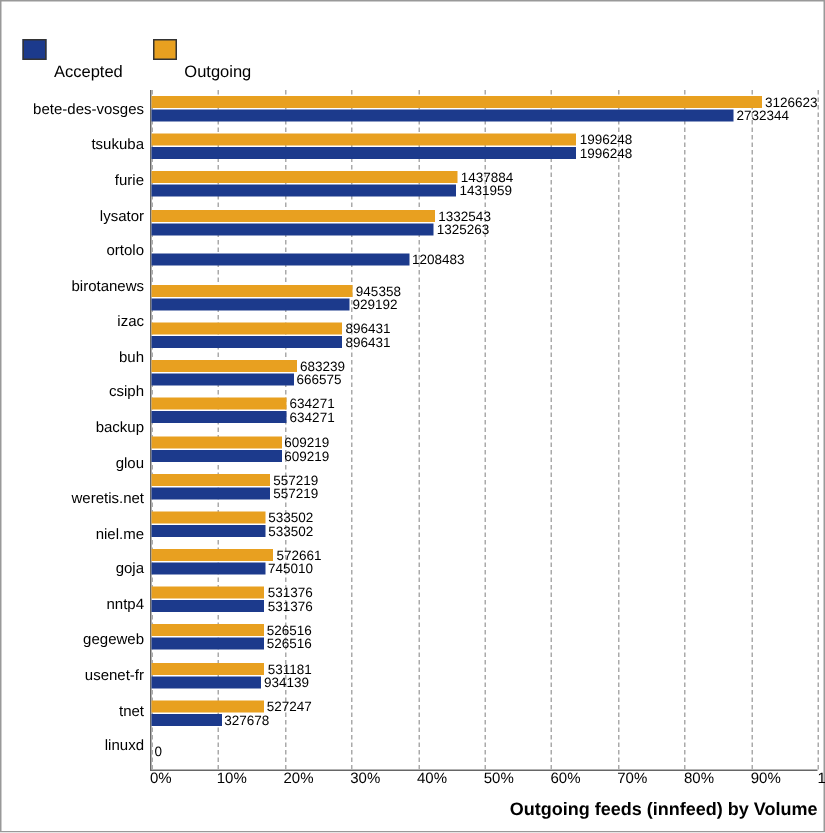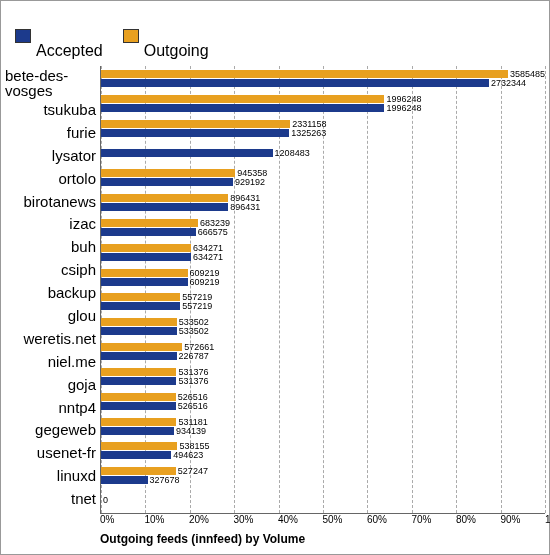--- a/index.html
+++ b/index.html
@@ -30,40 +30,40 @@
       display: flex;
       align-items: center;
       gap: 5px;
     }
     .legend-box {
       width: 16px;
       height: 14px;
       border: 1px solid #333;
     }
     .legend-label {
-      font-size: 16px;
+      font-size: 11px;
       margin-top: 31px;
     }
     .chart-body {
       display: flex;
       flex: 1;
       padding: 0 0 0 0;
     }
     .y-axis-labels {
       display: flex;
       flex-direction: column;
       justify-content: space-between;
       width: 95px;
       padding-right: 4px;
       padding-bottom: 20px;
       padding-top: 2px;
     }
     .y-label {
-      font-size: 15px;
-      text-align: left;
+      font-size: 10px;
+      text-align: center;
       line-height: 1;
       display: flex;
       align-items: center;
       justify-content: flex-end;
       flex: 1;
     }
     .bars-area {
       flex: 1;
       display: flex;
       flex-direction: column;
@@ -125,21 +125,21 @@
       color: #000;
     }
     .x-label {
       font-size: 10px;
       text-align: center;
       width: 0;
       overflow: visible;
       white-space: nowrap;
     }
     .chart-title {
-      text-align: left;
+      text-align: right;
       font-size: 12px;
       font-weight: bold;
       padding: 2px 0 4px 95px;
     }
   </style>
 </head>
 <body>
 
 <div class="chart-container">
 
@@ -167,22 +167,22 @@
         <div class="y-label">buh</div>
         <div class="y-label">csiph</div>
         <div class="y-label">backup</div>
         <div class="y-label">glou</div>
         <div class="y-label">weretis.net</div>
         <div class="y-label">niel.me</div>
         <div class="y-label">goja</div>
         <div class="y-label">nntp4</div>
         <div class="y-label">gegeweb</div>
         <div class="y-label">usenet-fr</div>
+        <div class="y-label">tnet</div>
         <div class="y-label">linuxd</div>
-        <div class="y-label">tnet</div>
       </div>
 
     <div style="flex:1; display:flex; flex-direction:column;">
       <div class="bars-area" id="bars-area">
         <div class="grid-lines" id="grid-lines">
             <div class="grid-line" style="left: 0%;"></div>
             <div class="grid-line" style="left: 10%;"></div>
             <div class="grid-line" style="left: 20%;"></div>
             <div class="grid-line" style="left: 30%;"></div>
             <div class="grid-line" style="left: 40%;"></div>
@@ -191,21 +191,21 @@
             <div class="grid-line" style="left: 70%;"></div>
             <div class="grid-line" style="left: 80%;"></div>
             <div class="grid-line" style="left: 90%;"></div>
             <div class="grid-line" style="left: 100%;"></div>
           </div>
         <div class="bars-inner" id="bars-inner">
             <div class="bar-row">
               <div class="bar-pair">
                 <div class="bar-wrap">
                   <div class="bar-rejected" style="width: 100%;"></div>
-                  <span class="bar-value">3585485</span>
+                  <span class="bar-value">3126623</span>
                 </div>
                 <div class="bar-wrap">
                   <div class="bar-accepted" style="width: 87.3896%;"></div>
                   <span class="bar-value">2732344</span>
                 </div>
               </div>
             </div>
             <div class="bar-row">
               <div class="bar-pair">
                 <div class="bar-wrap">
@@ -214,22 +214,34 @@
                 </div>
                 <div class="bar-wrap">
                   <div class="bar-accepted" style="width: 63.8468%;"></div>
                   <span class="bar-value">1996248</span>
                 </div>
               </div>
             </div>
             <div class="bar-row">
               <div class="bar-pair">
                 <div class="bar-wrap">
+                  <div class="bar-rejected" style="width: 45.9884%;"></div>
+                  <span class="bar-value">1437884</span>
+                </div>
+                <div class="bar-wrap">
+                  <div class="bar-accepted" style="width: 45.7989%;"></div>
+                  <span class="bar-value">1431959</span>
+                </div>
+              </div>
+            </div>
+            <div class="bar-row">
+              <div class="bar-pair">
+                <div class="bar-wrap">
                   <div class="bar-rejected" style="width: 42.6192%;"></div>
-                  <span class="bar-value">2331158</span>
+                  <span class="bar-value">1332543</span>
                 </div>
                 <div class="bar-wrap">
                   <div class="bar-accepted" style="width: 42.3864%;"></div>
                   <span class="bar-value">1325263</span>
                 </div>
               </div>
             </div>
             <div class="bar-row">
               <div class="bar-pair">
                 <div class="bar-wrap">
@@ -323,21 +335,21 @@
               </div>
             </div>
             <div class="bar-row">
               <div class="bar-pair">
                 <div class="bar-wrap">
                   <div class="bar-rejected" style="width: 18.3156%;"></div>
                   <span class="bar-value">572661</span>
                 </div>
                 <div class="bar-wrap">
                   <div class="bar-accepted" style="width: 17.0317%;"></div>
-                  <span class="bar-value">226787</span>
+                  <span class="bar-value">745010</span>
                 </div>
               </div>
             </div>
             <div class="bar-row">
               <div class="bar-pair">
                 <div class="bar-wrap">
                   <div class="bar-rejected" style="width: 16.9952%;"></div>
                   <span class="bar-value">531376</span>
                 </div>
                 <div class="bar-wrap">
@@ -360,32 +372,20 @@
             </div>
             <div class="bar-row">
               <div class="bar-pair">
                 <div class="bar-wrap">
                   <div class="bar-rejected" style="width: 16.989%;"></div>
                   <span class="bar-value">531181</span>
                 </div>
                 <div class="bar-wrap">
                   <div class="bar-accepted" style="width: 16.4418%;"></div>
                   <span class="bar-value">934139</span>
-                </div>
-              </div>
-            </div>
-            <div class="bar-row">
-              <div class="bar-pair">
-                <div class="bar-wrap">
-                  <div class="bar-rejected" style="width: 17.212%;"></div>
-                  <span class="bar-value">538155</span>
-                </div>
-                <div class="bar-wrap">
-                  <div class="bar-accepted" style="width: 15.8197%;"></div>
-                  <span class="bar-value">494623</span>
                 </div>
               </div>
             </div>
             <div class="bar-row">
               <div class="bar-pair">
                 <div class="bar-wrap">
                   <div class="bar-rejected" style="width: 16.8631%;"></div>
                   <span class="bar-value">527247</span>
                 </div>
                 <div class="bar-wrap">

